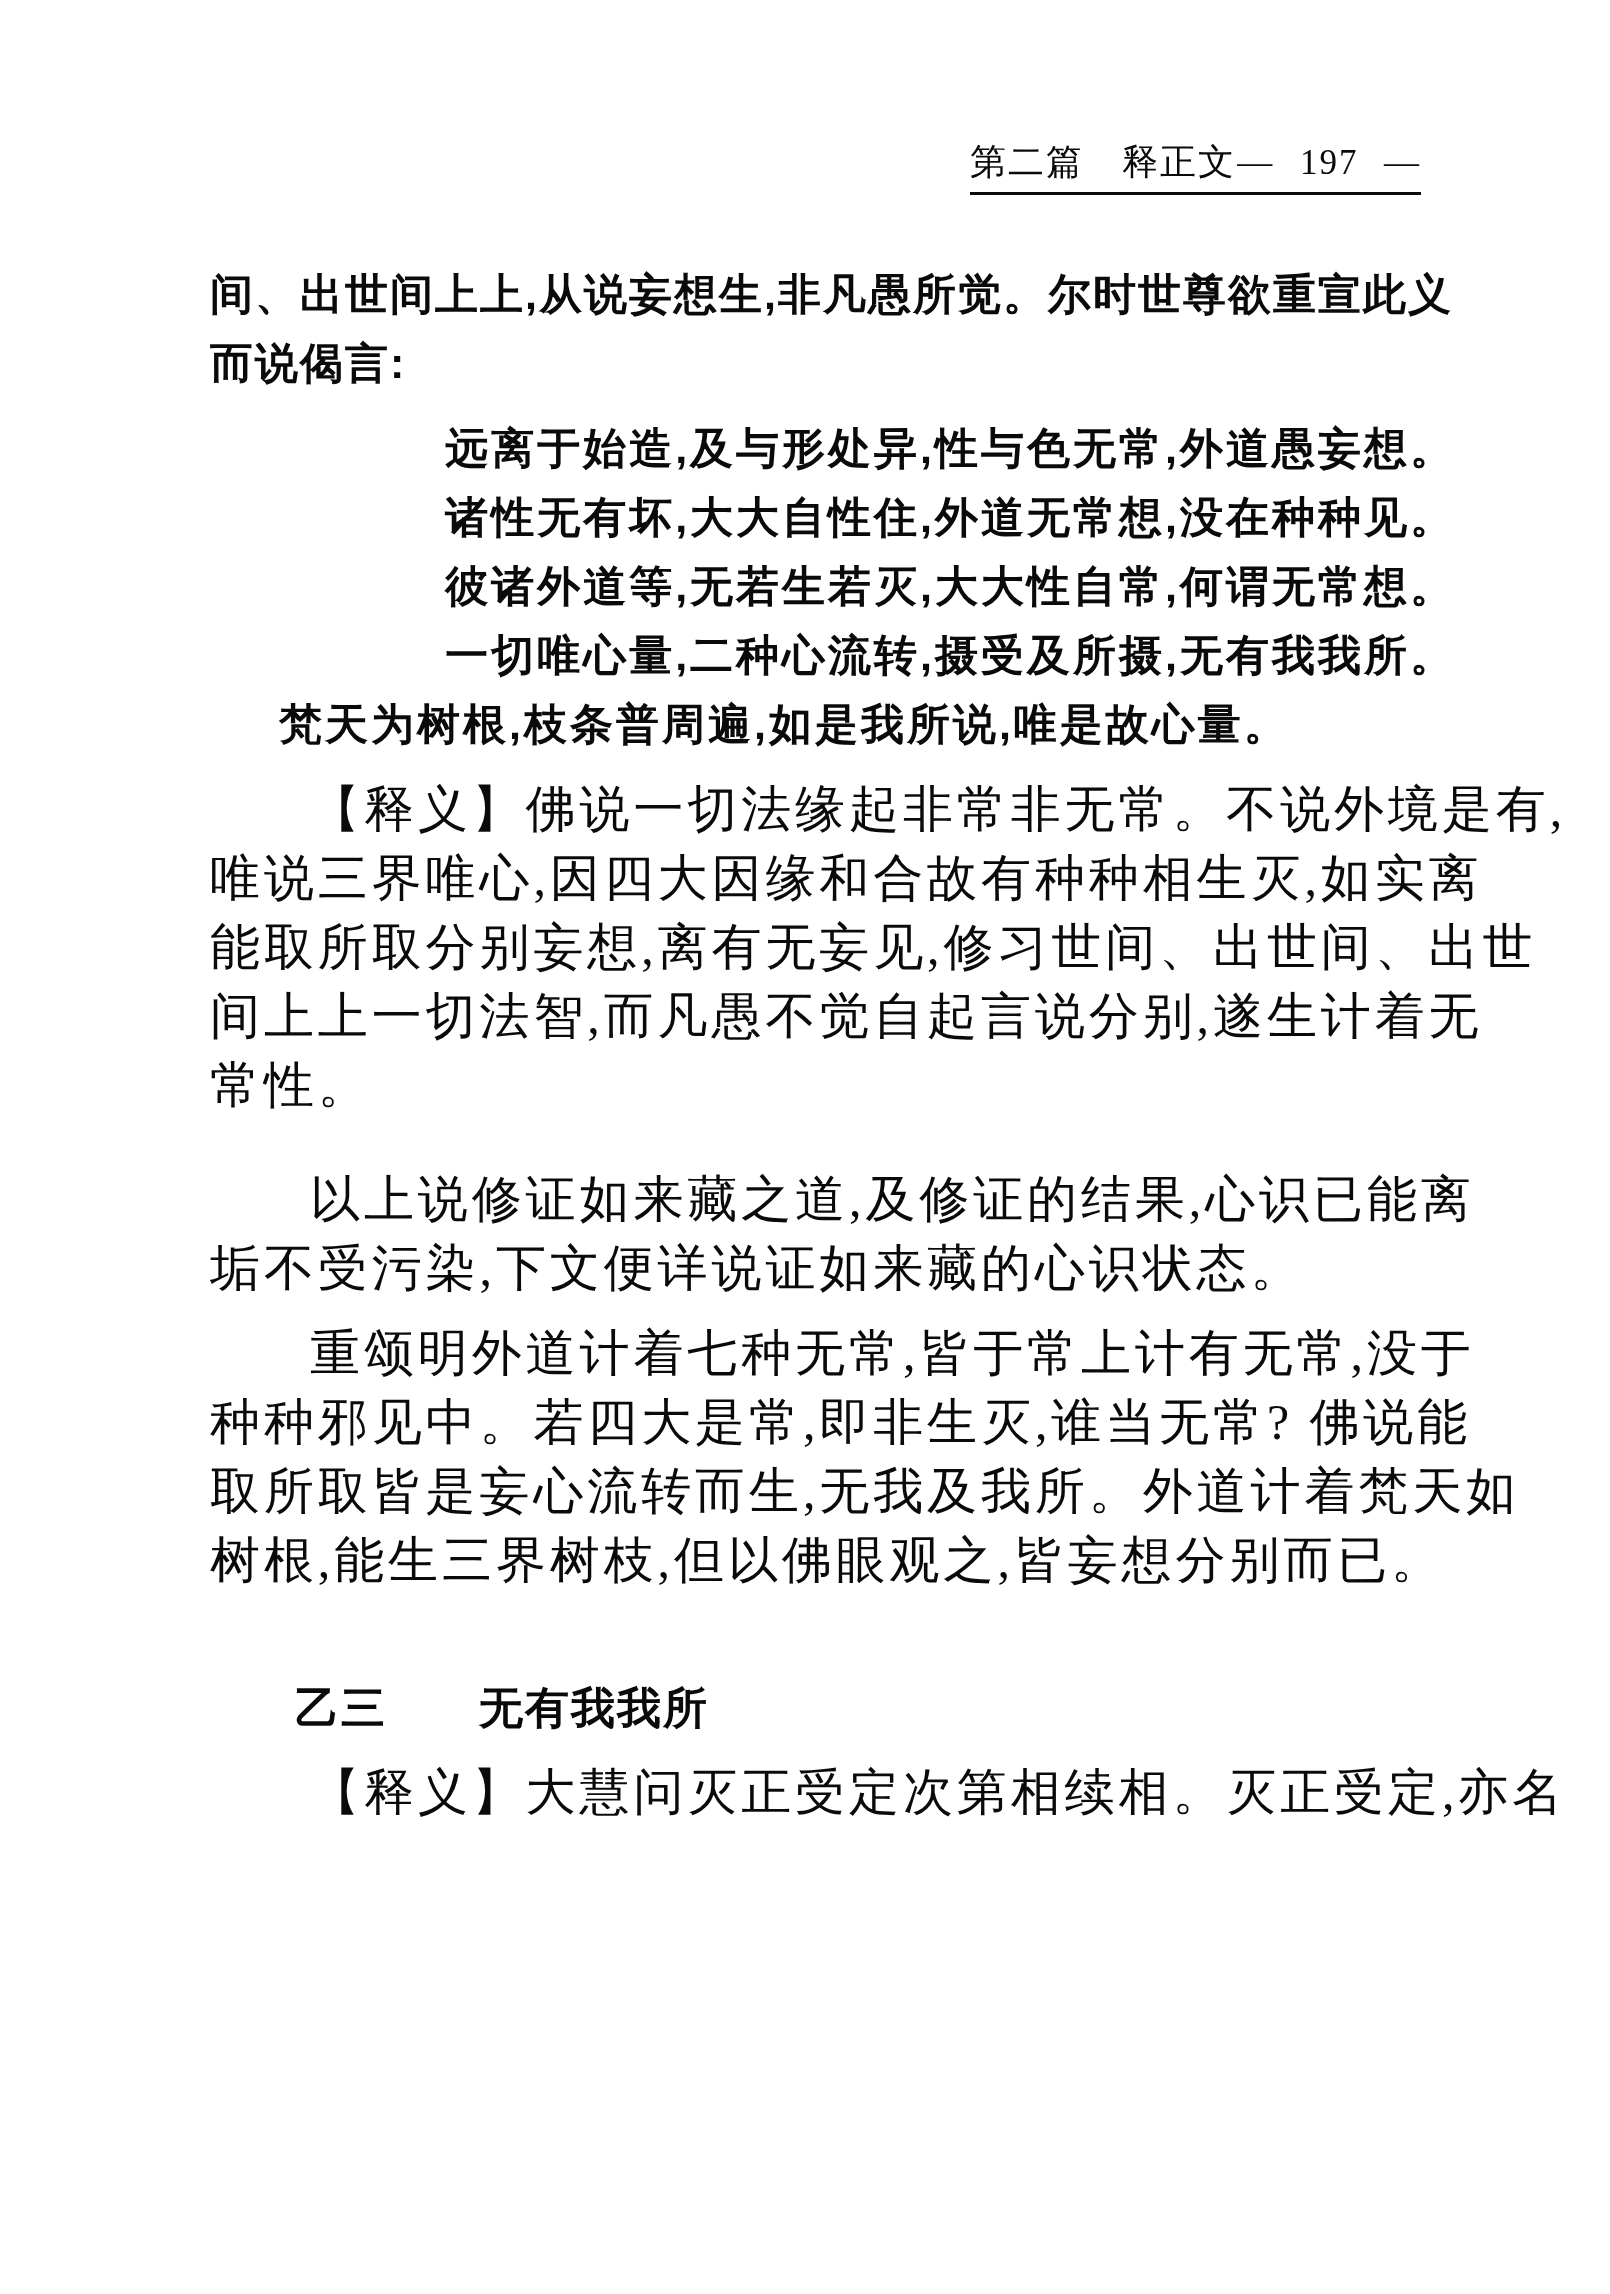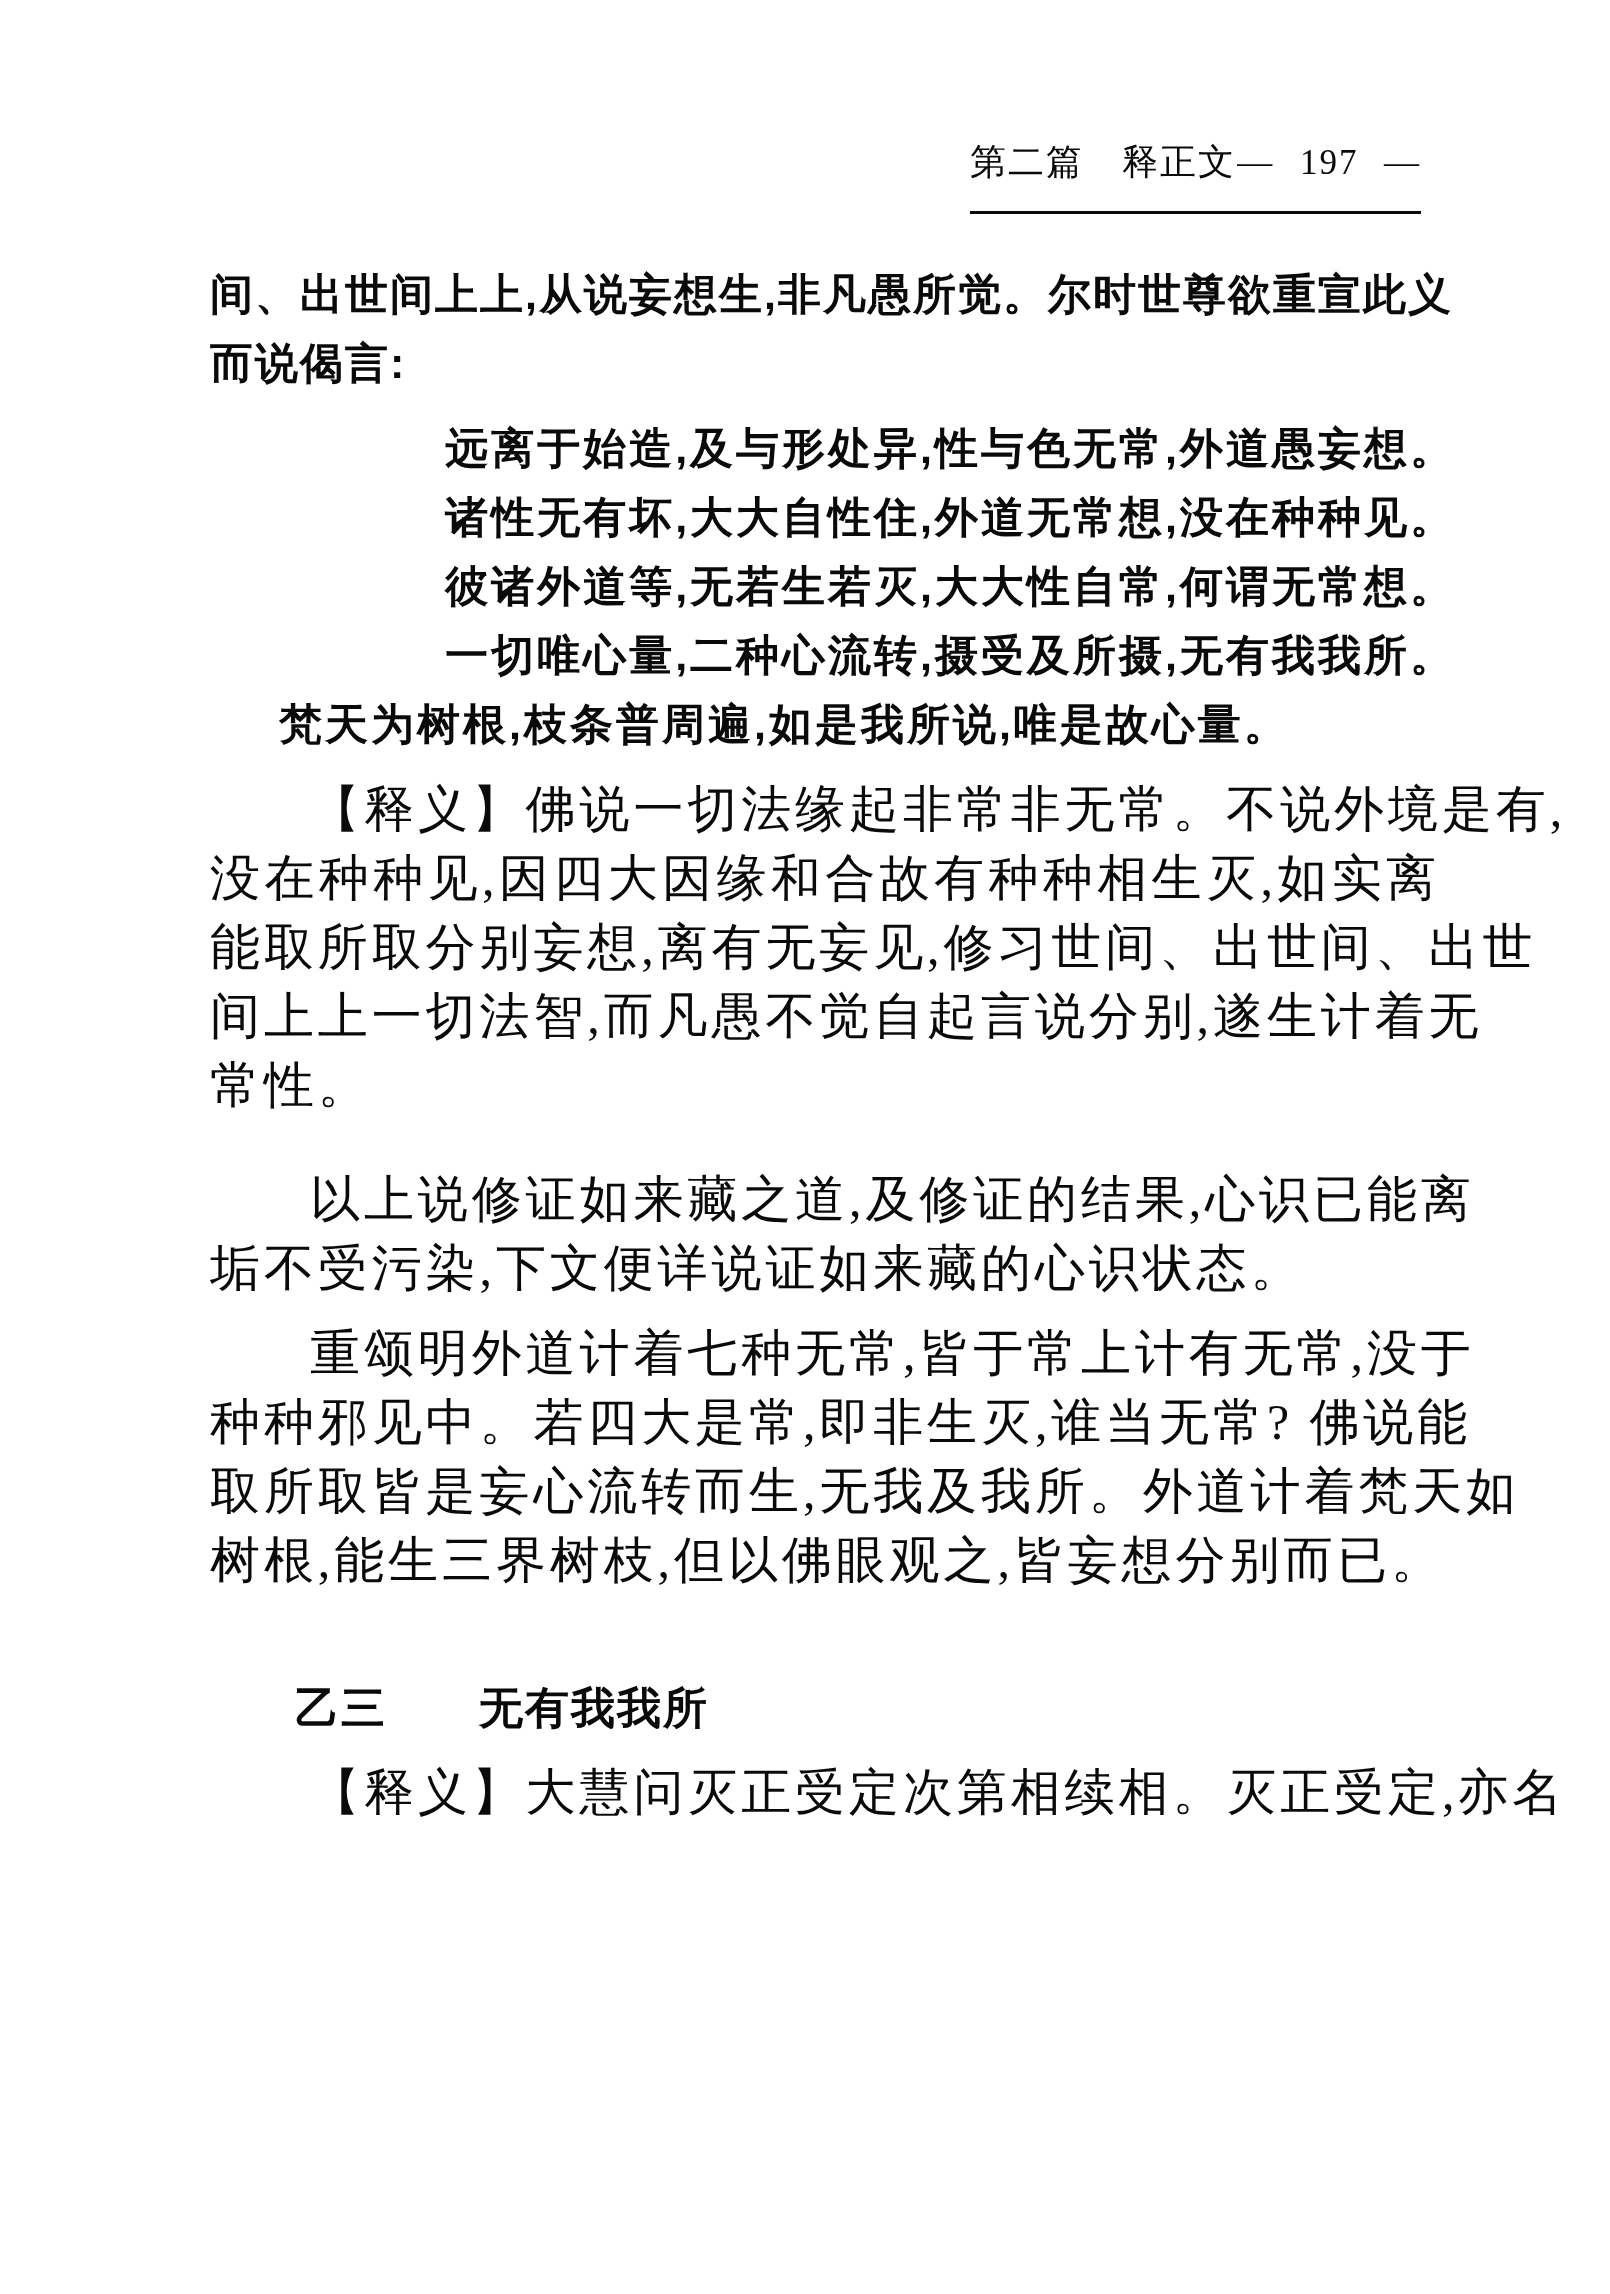--- a/index.html
+++ b/index.html
@@ -14,21 +14,21 @@
   }
   
   .header {
     position: absolute;
     left: 970px;
     top: 138px;
     width: 451px;
     display: flex;
     justify-content: space-between;
     align-items: baseline;
-    padding-bottom: 24px;
+    padding-bottom: 5px;
     border-bottom: 3px solid #0a0a0a;
     font-family: "Liberation Serif", serif;
     font-size: 36px;
     letter-spacing: 2px;
     white-space: nowrap;
   }
   .pnum { display: flex; gap: 25.6px; align-items: baseline; font-size: 35px; }
   
   .body {
     position: absolute;
@@ -93,21 +93,21 @@
     <section class="blk heiti verse">
         <div class="line">远离于始造,及与形处异,性与色无常,外道愚妄想。</div>
         <div class="line">诸性无有坏,大大自性住,外道无常想,没在种种见。</div>
         <div class="line">彼诸外道等,无若生若灭,大大性自常,何谓无常想。</div>
         <div class="line">一切唯心量,二种心流转,摄受及所摄,无有我我所。</div>
         <div class="line">梵天为树根,枝条普周遍,如是我所说,唯是故心量。</div>
       </section>
 
     <section class="blk songti indent-first">
         <div class="line">【释义】佛说一切法缘起非常非无常。不说外境是有,</div>
-        <div class="line">没在种种见,因四大因缘和合故有种种相生灭,如实离</div>
+        <div class="line">唯说三界唯心,因四大因缘和合故有种种相生灭,如实离</div>
         <div class="line">能取所取分别妄想,离有无妄见,修习世间、出世间、出世</div>
         <div class="line">间上上一切法智,而凡愚不觉自起言说分别,遂生计着无</div>
         <div class="line">常性。</div>
       </section>
 
     <section class="blk songti indent-first para3">
         <div class="line">以上说修证如来藏之道,及修证的结果,心识已能离</div>
         <div class="line">垢不受污染,下文便详说证如来藏的心识状态。</div>
       </section>
 

